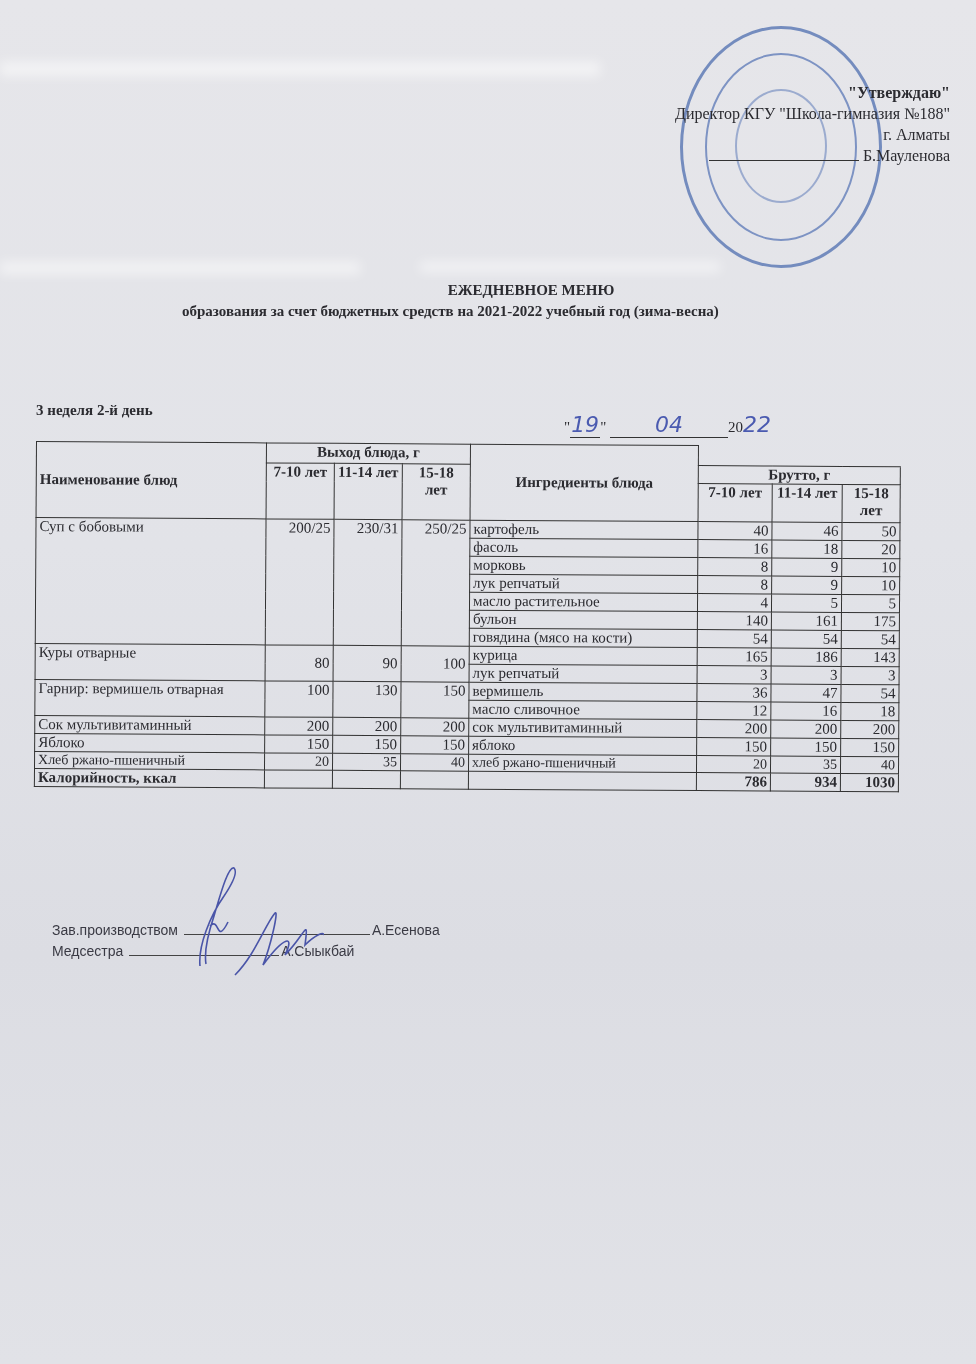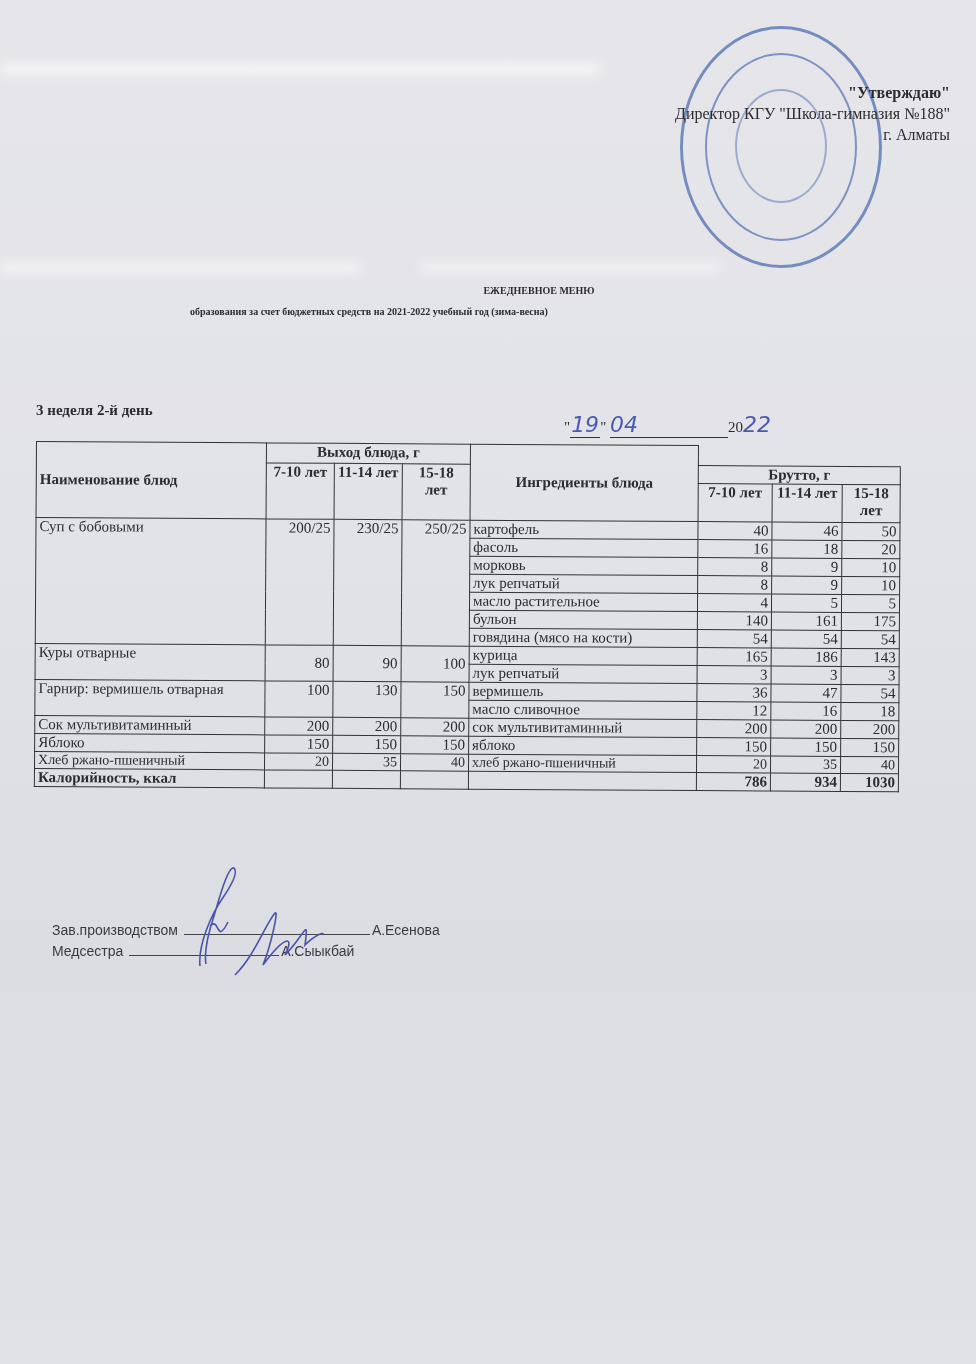--- a/index.html
+++ b/index.html
@@ -19,21 +19,21 @@
   .stamp::before {
     content: ""; position: absolute; left: 22px; top: 24px; right: 22px; bottom: 24px;
     border-radius: 50%; border: 2px solid #5b78b7;
   }
   .stamp::after {
     content: ""; position: absolute; left: 52px; top: 60px; width: 88px; height: 110px;
     border-radius: 50%; border: 2px solid #6a84bd; opacity: 0.8;
   }
   .approve { position: absolute; right: 26px; top: 82px; text-align: right; font-size: 16px; line-height: 21px; }
   .approve .bold { font-weight: bold; }
-  .title-block { position: absolute; left: 44px; top: 280px; width: 900px; text-align: center; font-weight: bold; font-size: 10px; line-height: 21px; }
+  .title-block { position: absolute; left: 36px; top: 280px; width: 900px; text-align: center; font-weight: bold; font-size: 15px; line-height: 21px; }
   .title-block .t1 { padding-left: 90px; }
   .title-block .t2 { text-align: left; padding-left: 44px; }
   .title-block .t3 { text-align: left; padding-left: 146px; }
   .week { position: absolute; left: 36px; top: 402px; font-weight: bold; font-size: 15px; }
   .date { position: absolute; left: 564px; top: 412px; font-size: 15px; }
   .date .hand { font-family: "DejaVu Sans", sans-serif; font-style: italic; color: #4a5ab0; font-size: 22px; }
   .date .line { display: inline-block; border-bottom: 1px solid #333; }
   table.menu {
     position: absolute; left: 36px; top: 441px; border-collapse: collapse;
     font-size: 15px; transform: rotate(0.35deg); transform-origin: left top;
@@ -53,32 +53,33 @@
 <div class="glare" style="left:0;top:62px;width:600px;height:14px;"></div>
 <div class="glare" style="left:0;top:262px;width:360px;height:12px;"></div>
 <div class="glare" style="left:420px;top:262px;width:300px;height:10px;"></div>
 
 <div class="stamp"></div>
 
 <div class="approve">
   <div class="bold">"Утверждаю"</div>
   <div>Директор КГУ "Школа-гимназия №188"</div>
   <div>г. Алматы</div>
+  <div><span class="ul" style="display:inline-block;width:150px;border-bottom:1px solid #333;margin-right:4px;"></span><span>Б.Мауленова</span></div>
 </div>
 
 <div class="title-block">
   <div class="t1">ЕЖЕДНЕВНОЕ МЕНЮ</div>
   <div class="t3">образования за счет бюджетных средств на 2021-2022 учебный год  (зима-весна)</div>
 </div>
 
 <div class="week">3 неделя 2-й день</div>
 
 <div class="date">
   <span>"</span><span class="line hand" style="width:30px;text-align:center;">19</span><span>"</span>
-  <span class="line hand" style="width:118px;">04</span><span>20</span><span class="hand">22</span>
+  <span class="line hand" style="width:118px;text-align:center;">04</span><span>20</span><span class="hand">22</span>
 </div>
 
 <table class="menu">
   <colgroup>
     <col style="width:230px">
       <col style="width:68px">
       <col style="width:68px">
       <col style="width:68px">
     <col style="width:228px">
       <col style="width:74px">
@@ -100,21 +101,21 @@
   </tr>
   <tr style="height:38px">
     <th>7-10 лет</th>
     <th>11-14 лет</th>
     <th>15-18 лет</th>
   </tr>
 
   <tr>
     <td rowspan="7">Суп с бобовыми</td>
     <td rowspan="7" class="ctr">200/25</td>
-    <td rowspan="7" class="ctr">230/25</td>
+    <td rowspan="7" class="ctr">230/31</td>
     <td rowspan="7" class="ctr">250/25</td>
     <td>картофель</td>
     <td class="num">40</td>
     <td class="num">46</td>
     <td class="num">50</td>
   </tr>
   <tr>
     <td>фасоль</td>
     <td class="num">16</td>
     <td class="num">18</td>

